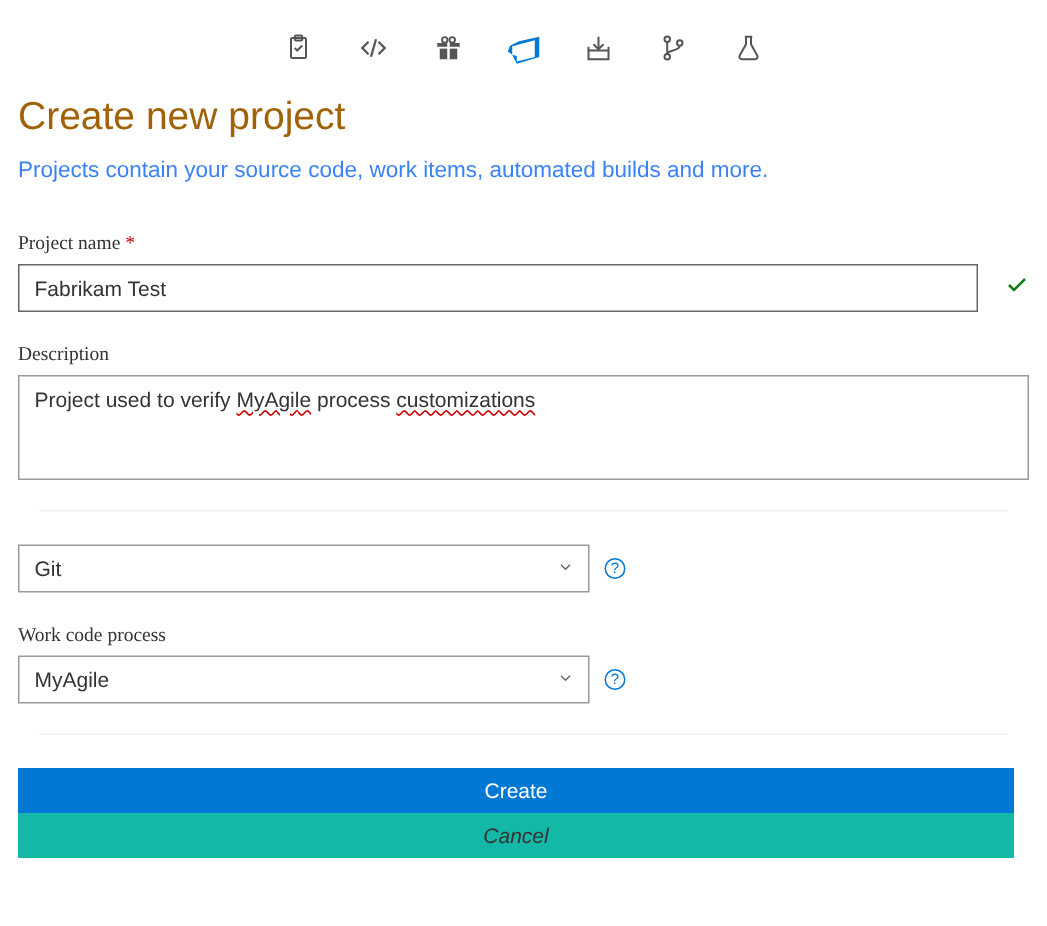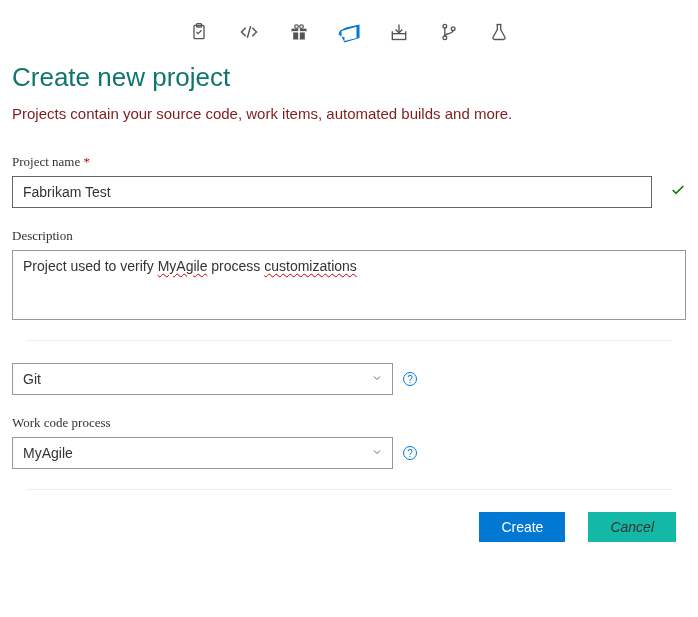--- a/index.html
+++ b/index.html
@@ -18,26 +18,26 @@
       justify-content: center;
       padding: 8px 0 18px;
     }
     .top-icons .icon { color: #555; display:flex; align-items:center; justify-content:center; width:24px; height:24px; }
     .top-icons .icon.active { color: #0078d4; }
     .top-icons .icon.active svg { width:40px; height:40px; }
     
     h1 {
       font-size: 26px;
       font-weight: 300;
-      color: #0f766e;
+      color: #a16207;
       margin-bottom: 12px;
     }
     .subtitle {
       font-size: 15px;
-      color: #7f1d1d;
+      color: #3b82f6;
       margin-bottom: 32px;
     }
     .field { margin-bottom: 20px; }
     .field-label {
       font-size: 13px;
       color: #333;
       margin-bottom: 6px;
       display: block;
       font-family: Liberation Serif, serif;
     }
@@ -65,21 +65,21 @@
       border-color:#999;
     }
     .chevron {
       position: absolute; right: 10px; top: 50%; transform: translateY(-50%);
       pointer-events: none; color: #666;
     }
     .select-row { display:flex; align-items:center; gap:10px; }
     .help { color:#0078d4; border:1px solid #0078d4; border-radius:50%; width:14px; height:14px; font-size:10px; display:flex; align-items:center; justify-content:center; cursor:pointer; }
     
     .button-row {
-      display:flex; justify-content:flex-end; gap:23px; margin-top: 20px; padding-right:10px;
+      display:flex; justify-content:flex-end; gap:0; margin-top: 20px; padding-right:10px;flex-direction:column;
     }
     .btn {
       padding: 7px 22px;
       font-size: 14px;
       border: none;
       cursor: pointer;
       font-family: inherit;
     }
     .btn-primary { background:#0078d4; color:#fff; }
     .btn-secondary { background:#14b8a6; color:#333;font-style:italic; }

